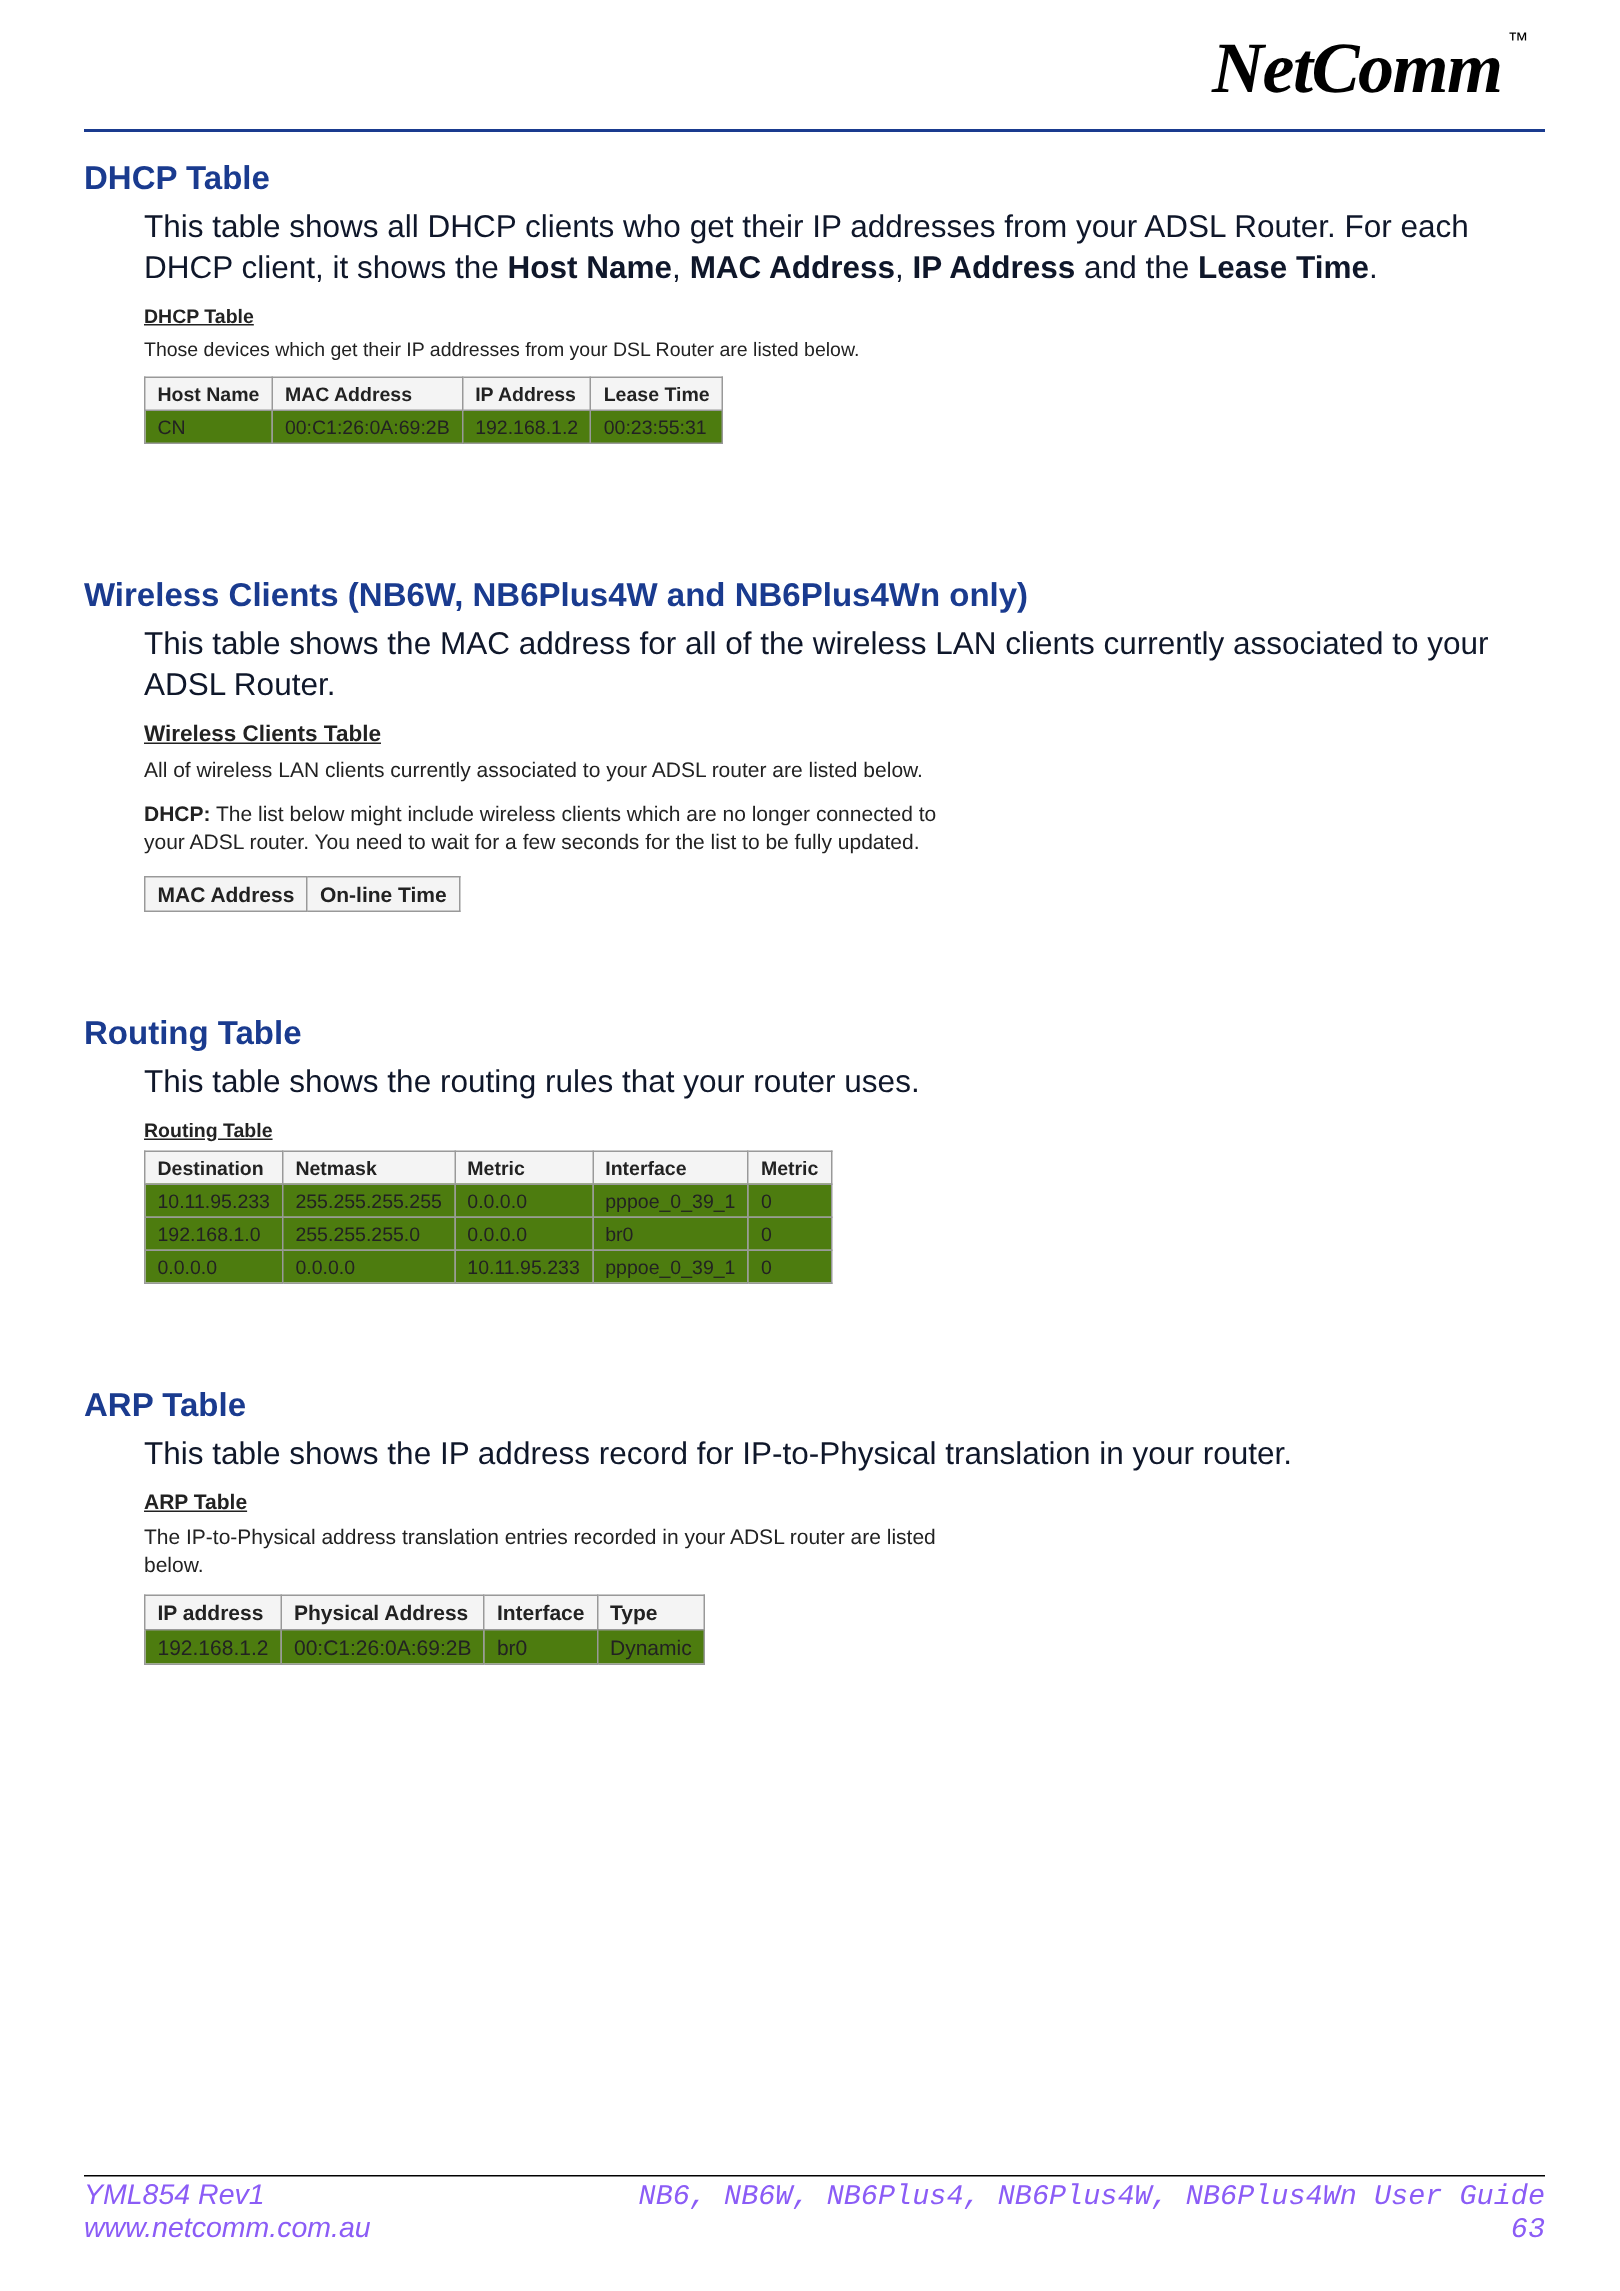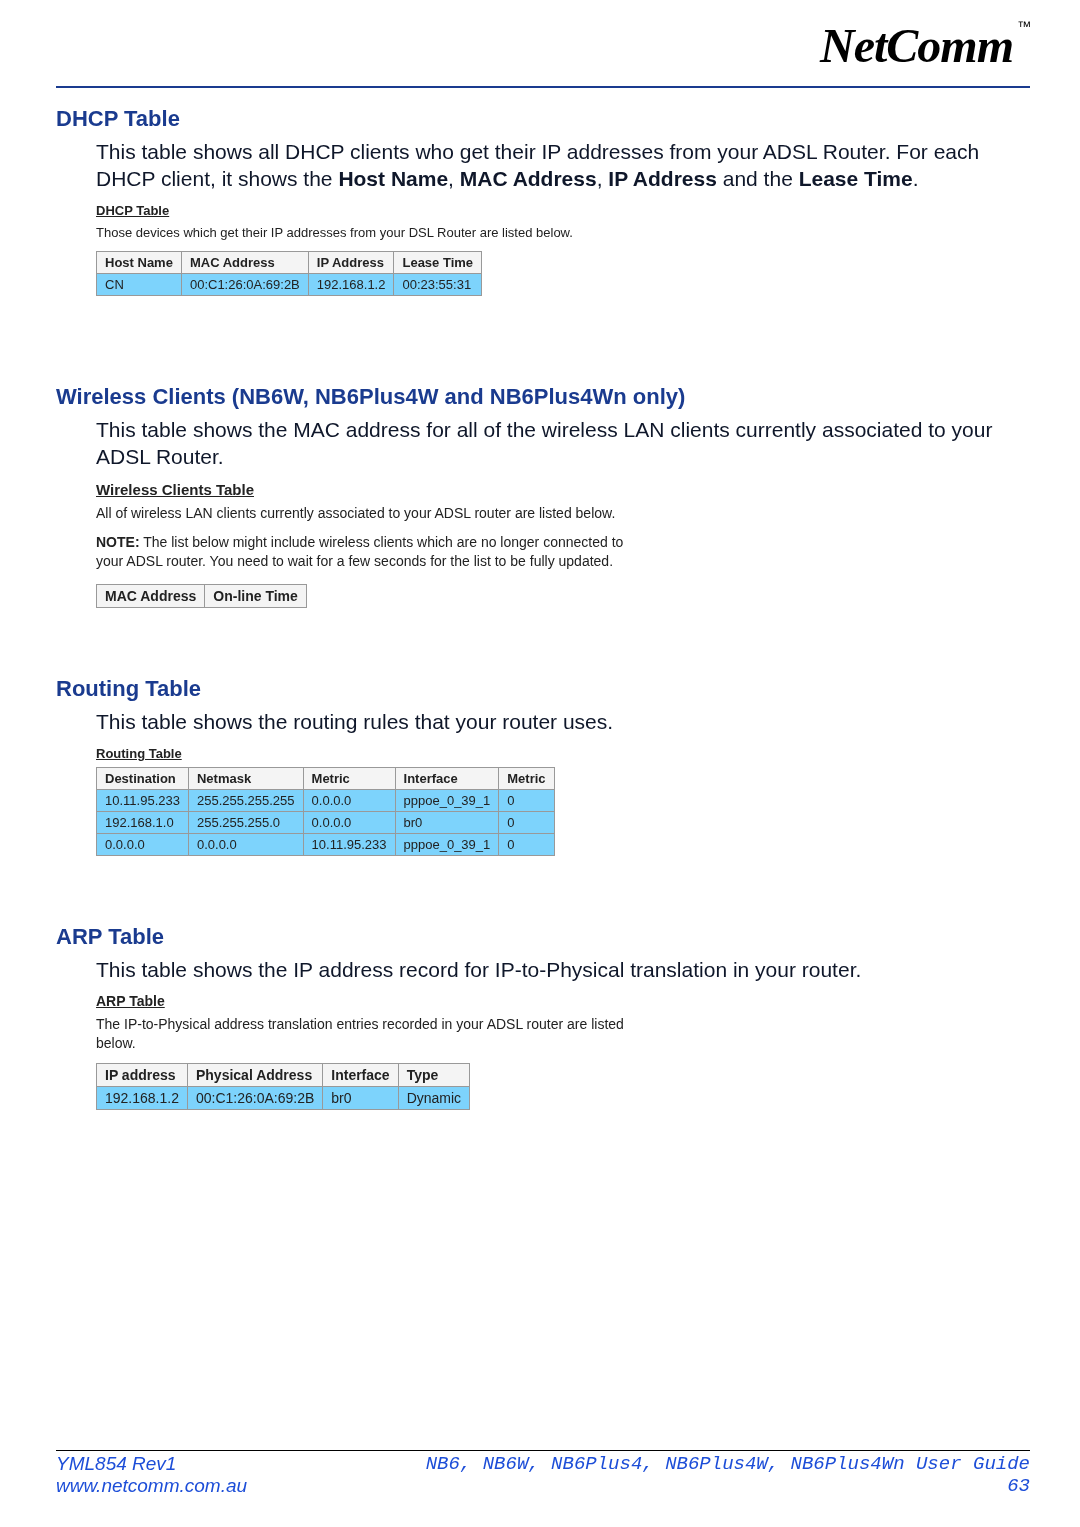--- a/index.html
+++ b/index.html
@@ -12,21 +12,21 @@
   }
   .page {
     padding: 30px 50px 20px 56px;
     box-sizing: border-box;
     width: 1080px;
     min-height: 1527px;
     position: relative;
   }
   .brand {
     position: absolute;
-    right: 50px;
+    right: 62px;
     top: 18px;
     font-family: "Brush Script MT", cursive;
     font-style: italic;
     font-weight: 900;
     font-size: 48px;
     letter-spacing: -1px;
     text-align: center;
   }
   .brand .tm {
     font-family: Arial, sans-serif;
@@ -85,21 +85,21 @@
     border-collapse: collapse;
     font-family: Verdana, Arial, sans-serif;
     font-size: 13px;
     margin: 4px 0 22px 0;
   }
   table.data th, table.data td {
     border: 1px solid #999;
     padding: 3px 8px;
     text-align: left;
     white-space: nowrap;
-    background: #7dd3fc;
+    background: #4d7c0f;
   }
   table.data th {
     font-weight: bold;
     background: #f4f4f4;
   }
   .spacer-lg { height: 48px; }
   .spacer-md { height: 28px; }
   .footer {
     position: absolute;
     bottom: 30px;
@@ -109,21 +109,21 @@
   .footer-rule {
     border: none;
     border-top: 1px solid #000;
     margin: 0 0 2px 0;
   }
   .footer-row {
     display: flex;
     justify-content: space-between;
     font-style: italic;
     font-size: 19px;
-    color: #1d4ed8;
+    color: #8b5cf6;
     font-family: Arial, sans-serif;
   }
   .footer-row .left { text-align: left; }
   .footer-row .right { text-align: right; font-family: Liberation Mono, monospace; }
   .bold { font-weight: bold; }
 </style>
 </head>
 <body>
 
 <div class="page">
@@ -159,21 +159,21 @@
   </div>
 
   <div class="spacer-lg"></div>
 
   <h2 class="section">Wireless Clients (NB6W, NB6Plus4W and NB6Plus4Wn only)</h2>
   <p class="desc">This table shows the MAC address for all of the wireless LAN clients currently associated to your ADSL Router.</p>
   <div class="sub-block">
     <span class="sub-title" style="font-size:15px;">Wireless Clients Table</span>
     <div class="sub-text" style="font-size:14px;">All of wireless LAN clients currently associated to your ADSL router are listed below.</div>
     <div class="note-block">
-      <b>NOTE:</b><span> The list below might include wireless clients which are no longer connected to your ADSL router. You need to wait for a few seconds for the list to be fully updated.</span>
+      <b>DHCP:</b><span> The list below might include wireless clients which are no longer connected to your ADSL router. You need to wait for a few seconds for the list to be fully updated.</span>
     </div>
     <table class="data" style="font-size:14px;">
       <tbody>
           <tr>
         <th>MAC Address</th>
         <th>On-line Time</th>
       </tr>
     </tbody>
       </table>
   </div>

